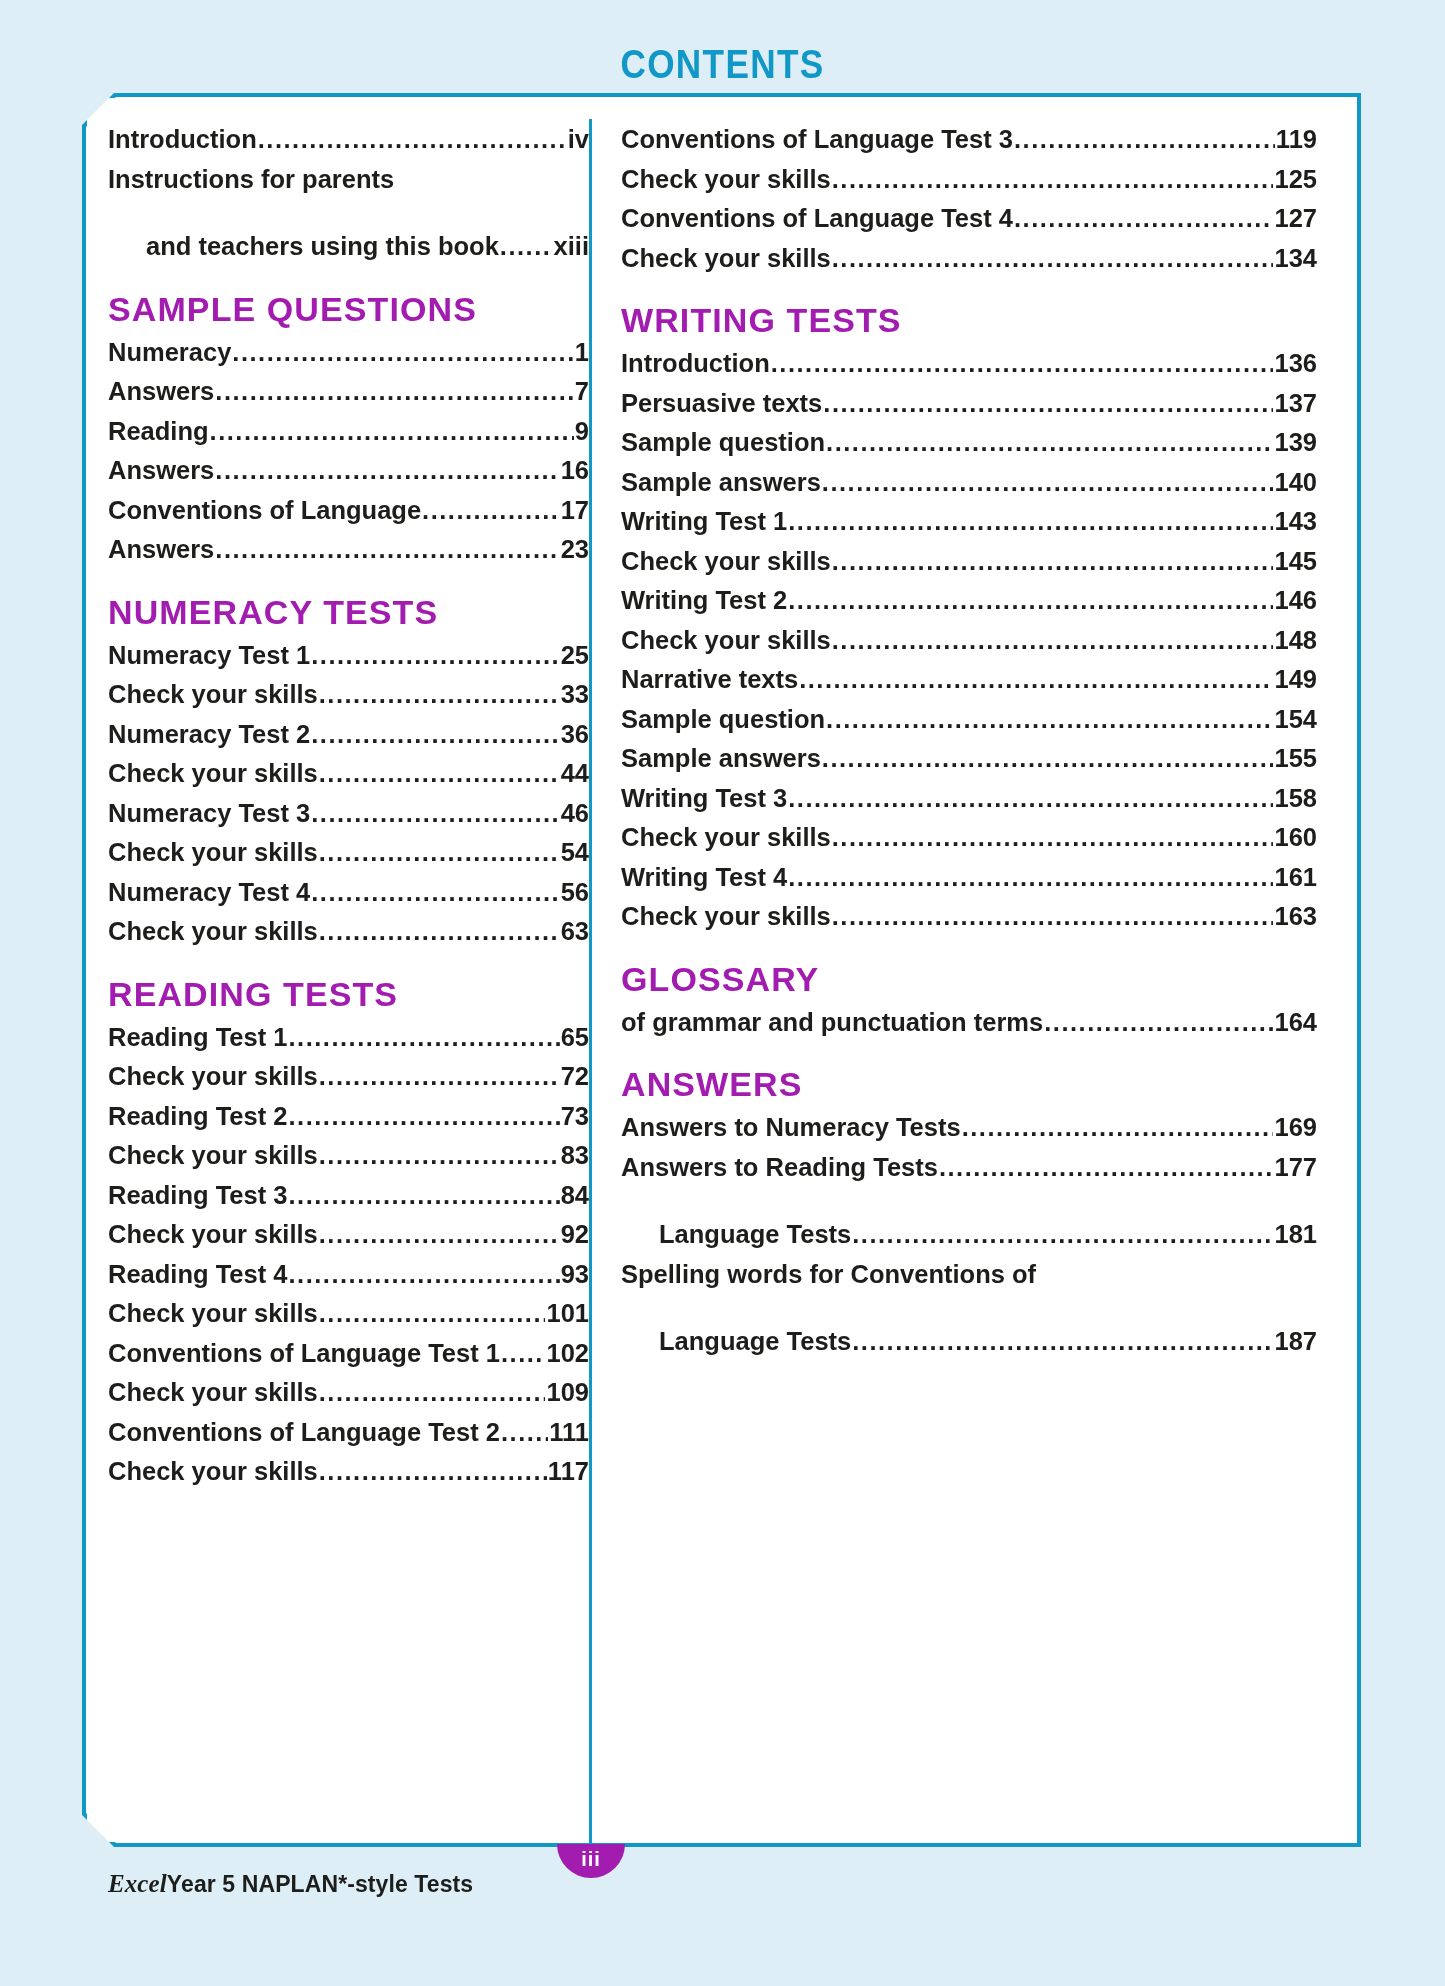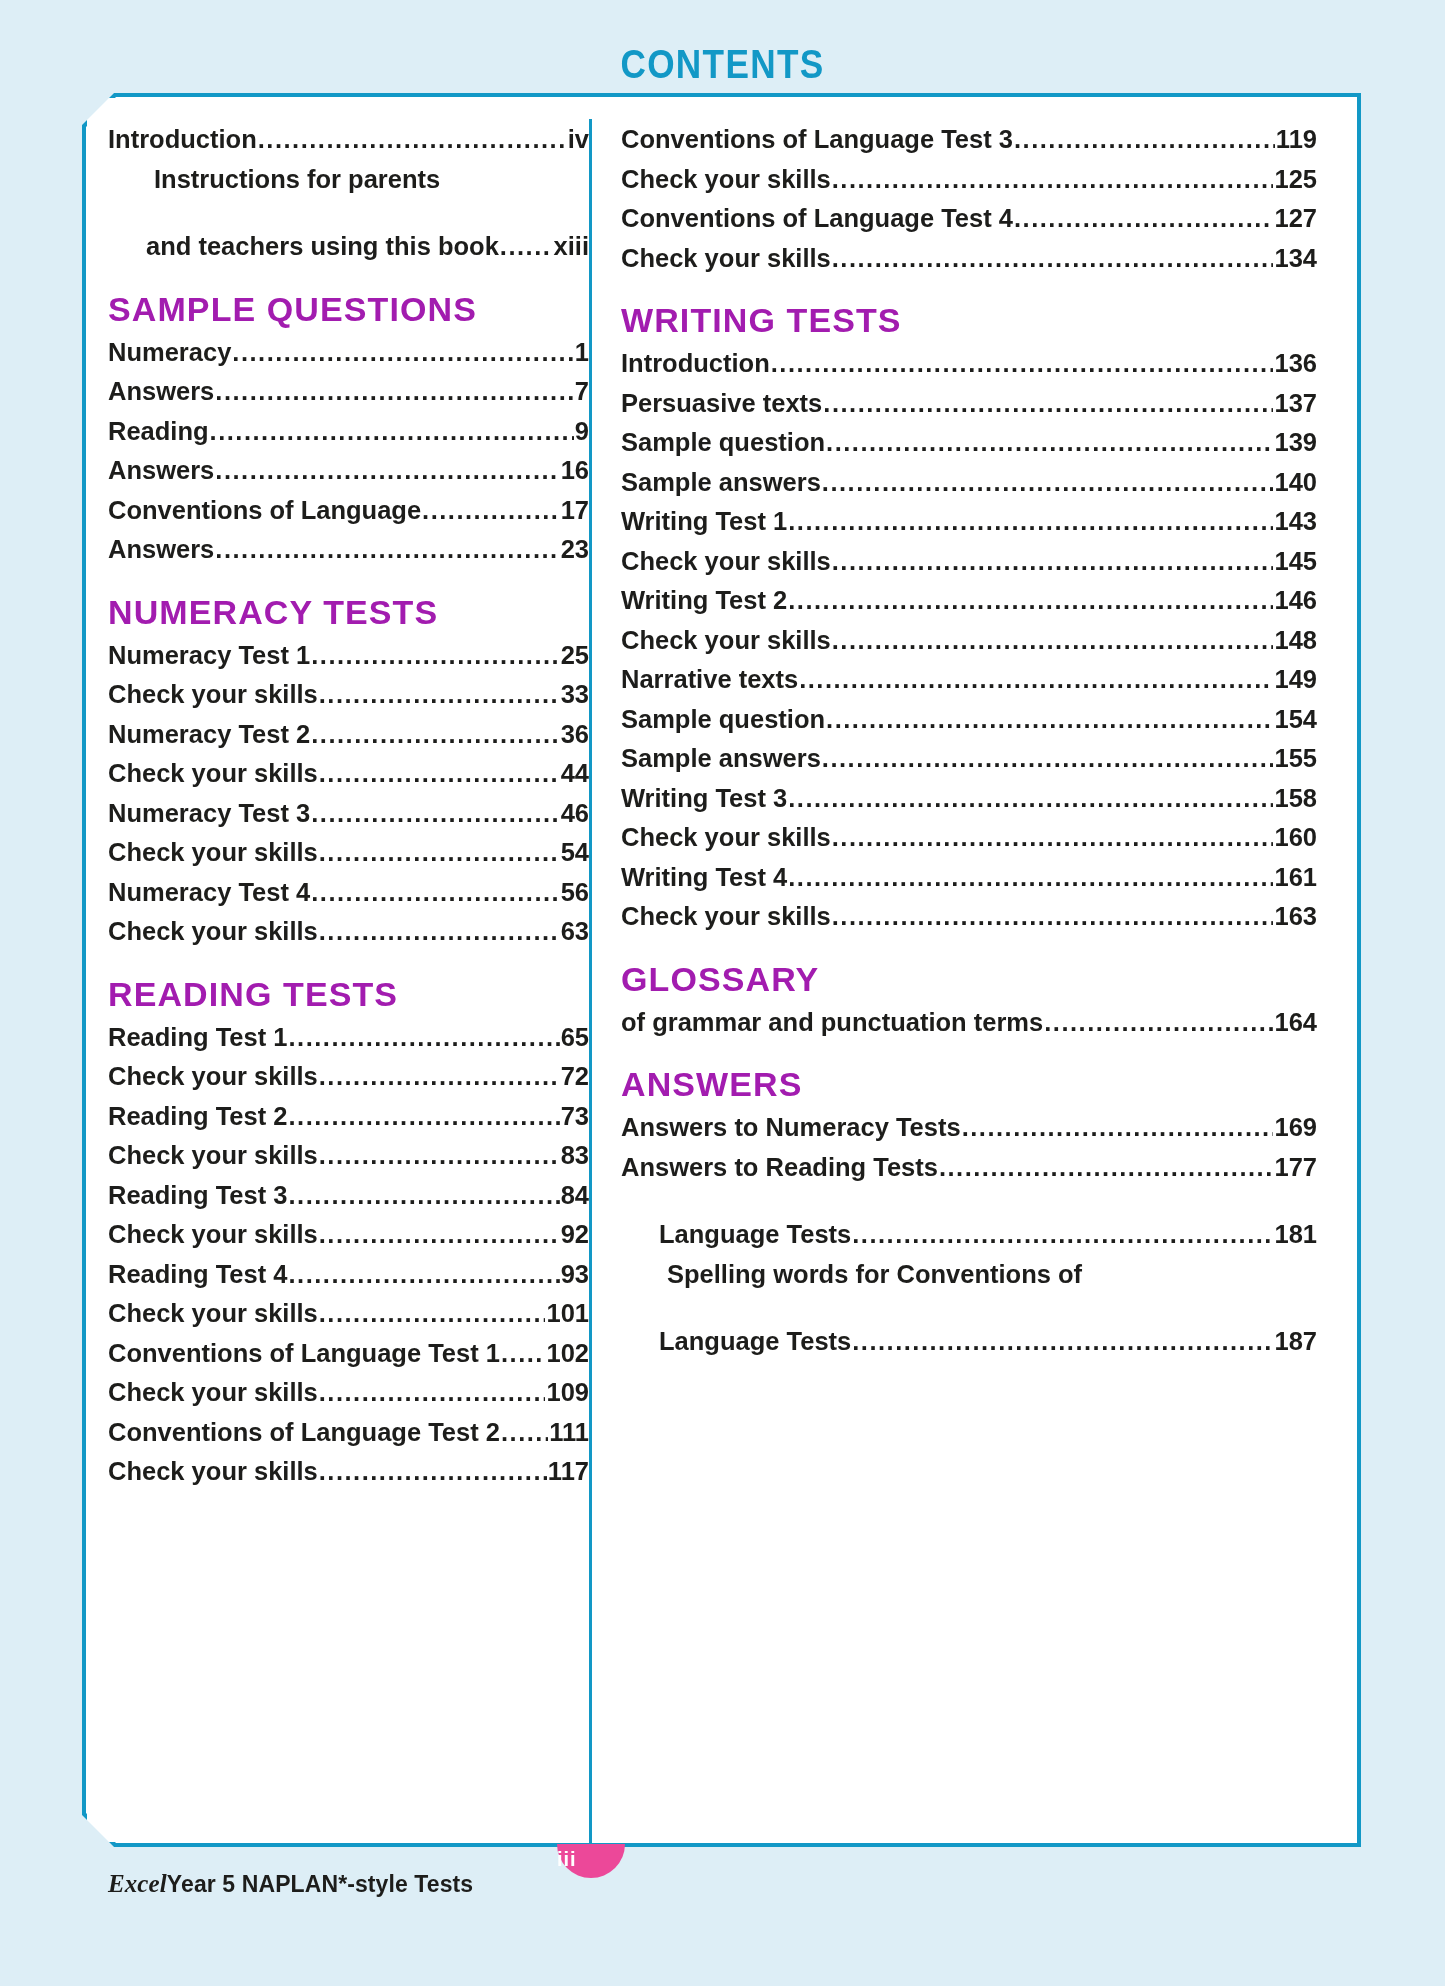--- a/index.html
+++ b/index.html
@@ -140,21 +140,20 @@
     font-size: 25.5px;
     font-weight: bold;
     color: #1d1d1b;
     line-height: 1.0;
     margin: 0 0 14px 0;
   }
   .entry-wrap .l1 {
     display: block;
     margin-bottom: 14px;
     white-space: nowrap;
-    margin-left: 46px;
   }
   .entry-wrap .l2 {
     display: flex;
     align-items: baseline;
     padding-left: 38px;
     white-space: nowrap;
   }
   .entry-wrap .l2 .leader {
     flex: 1 1 auto;
     overflow: hidden;
@@ -181,25 +180,26 @@
     font-size: 25px;
     text-align: center;
   }
 
   .page-badge {
     position: absolute;
     left: 557px;
     top: 1844px;
     width: 68px;
     height: 34px;
-    background: #ec4899;
+    background: #a21caf;
     border-radius: 0 0 34px 34px;
     color: #ffffff;
     font-size: 20px;
     font-weight: bold;
+    text-align: center;
     line-height: 31px;
     letter-spacing: 1px;
   }
 </style>
 </head>
 <body>
 
 <div class="page-title">CONTENTS</div>
 
 <div class="toc-frame"></div>

